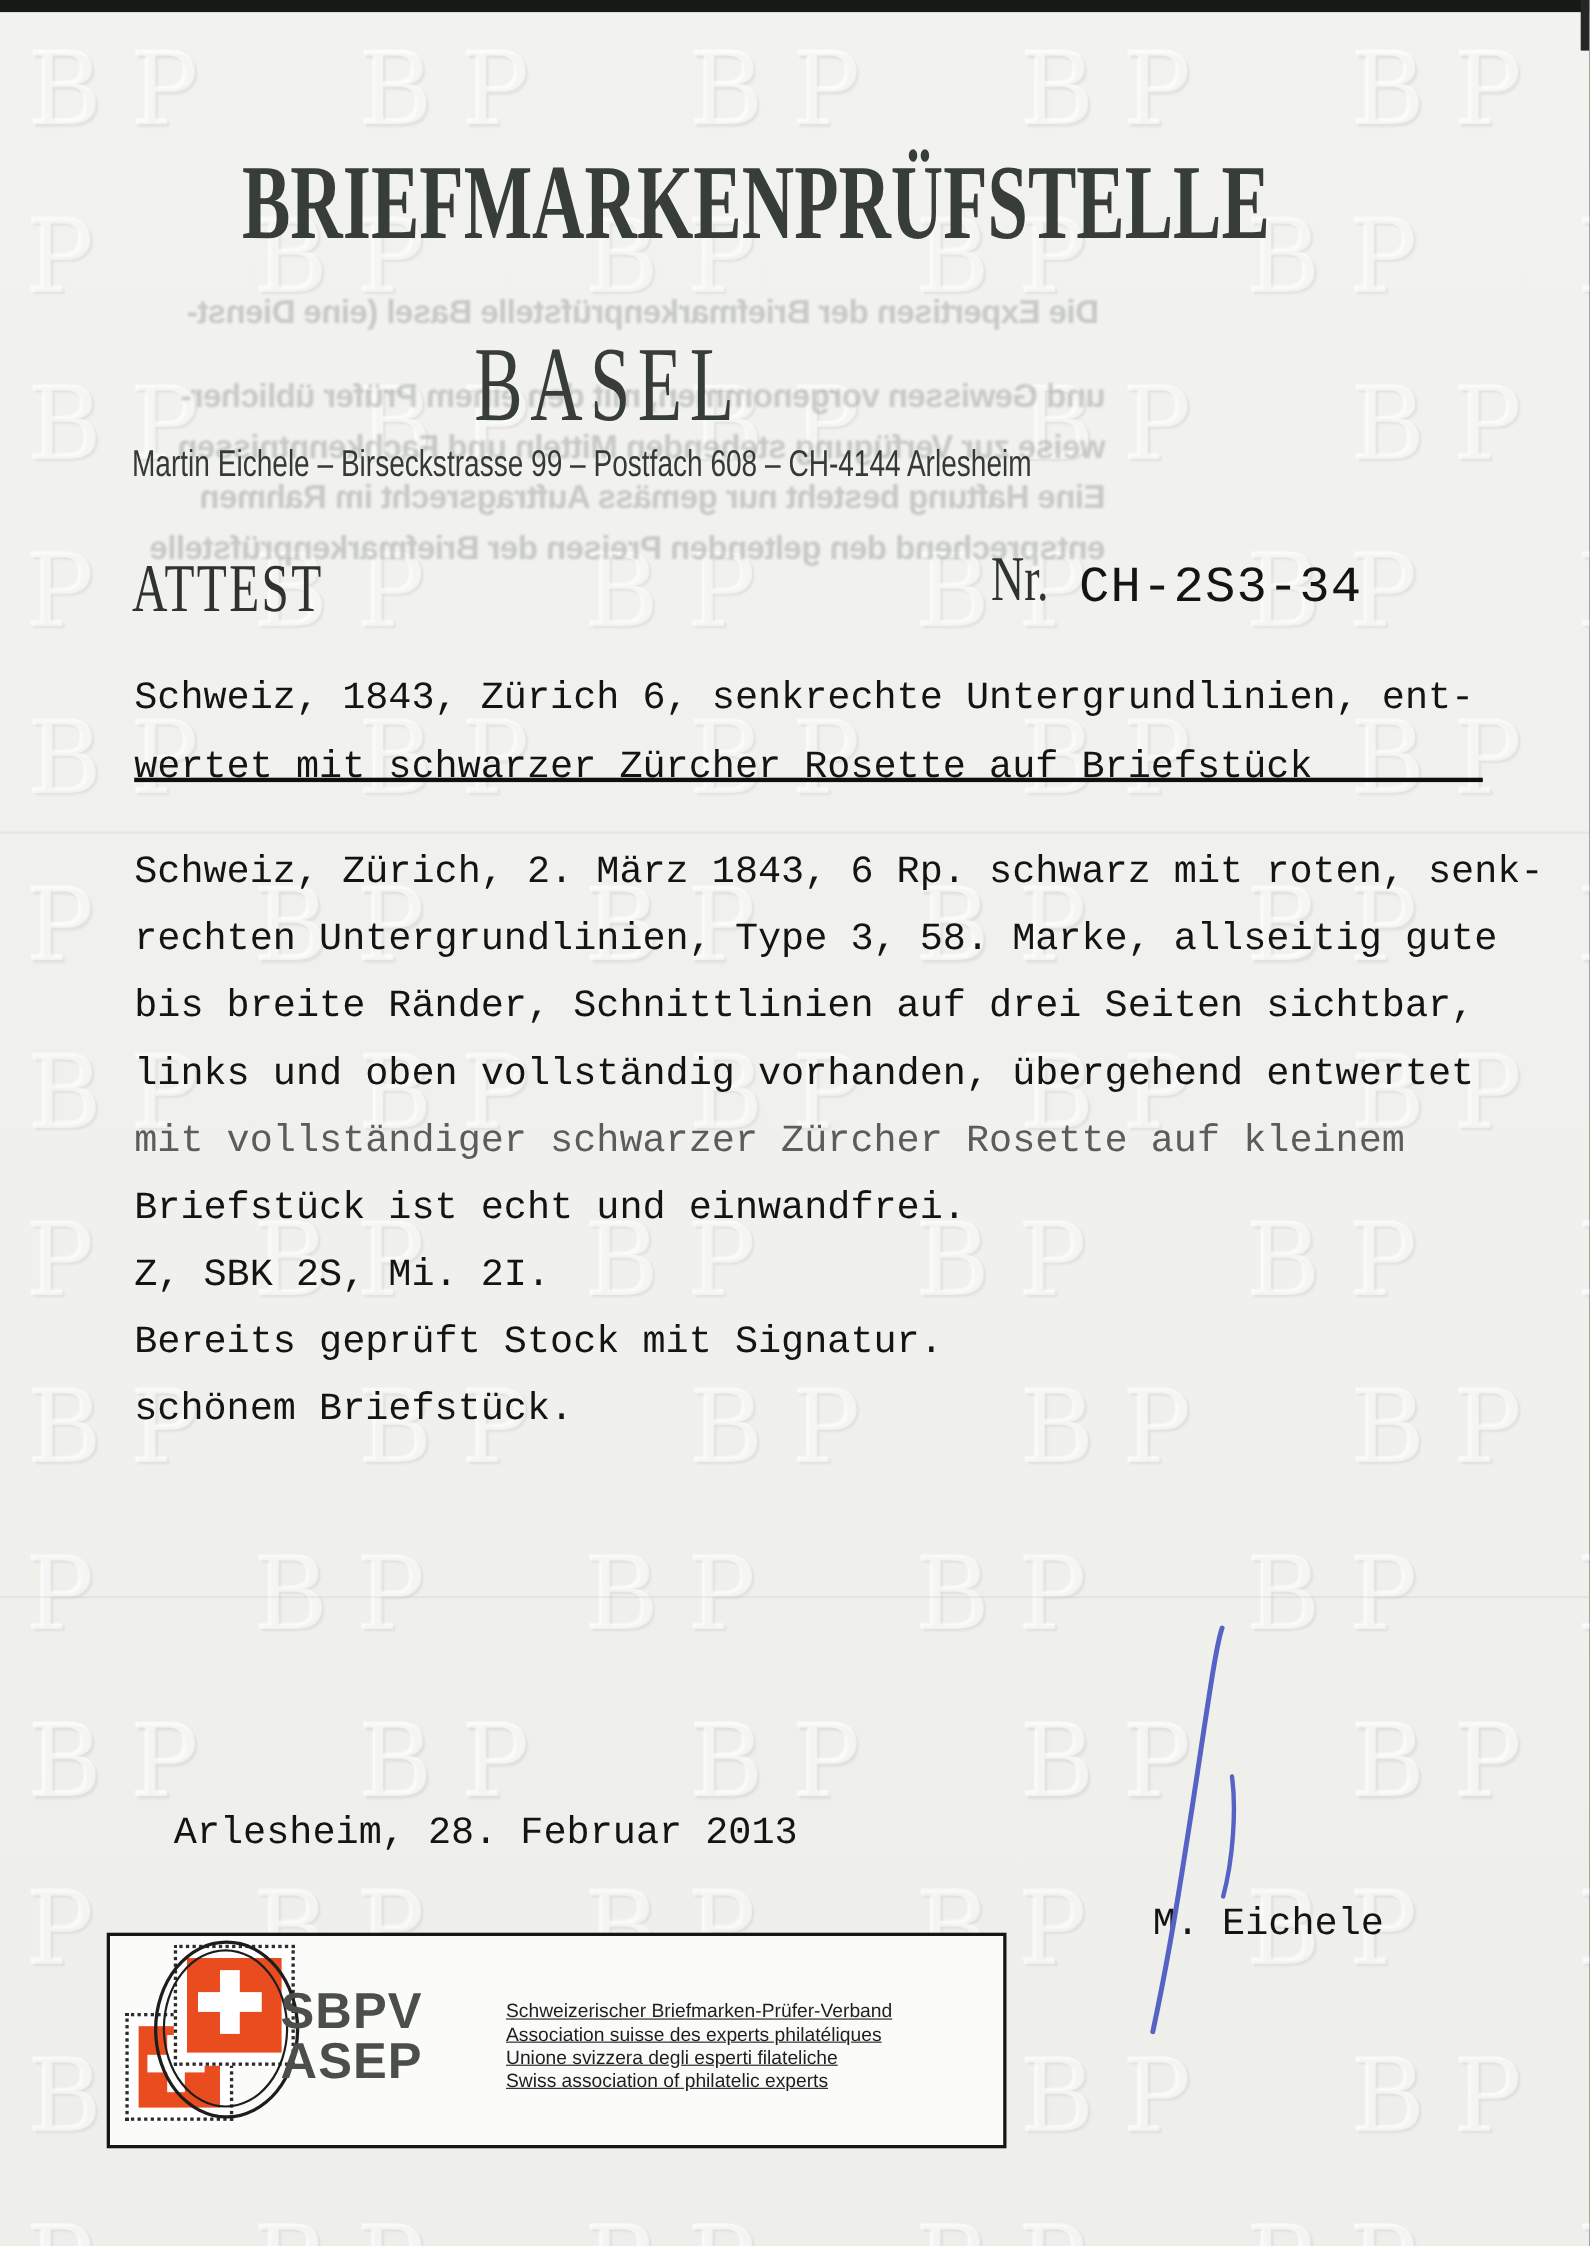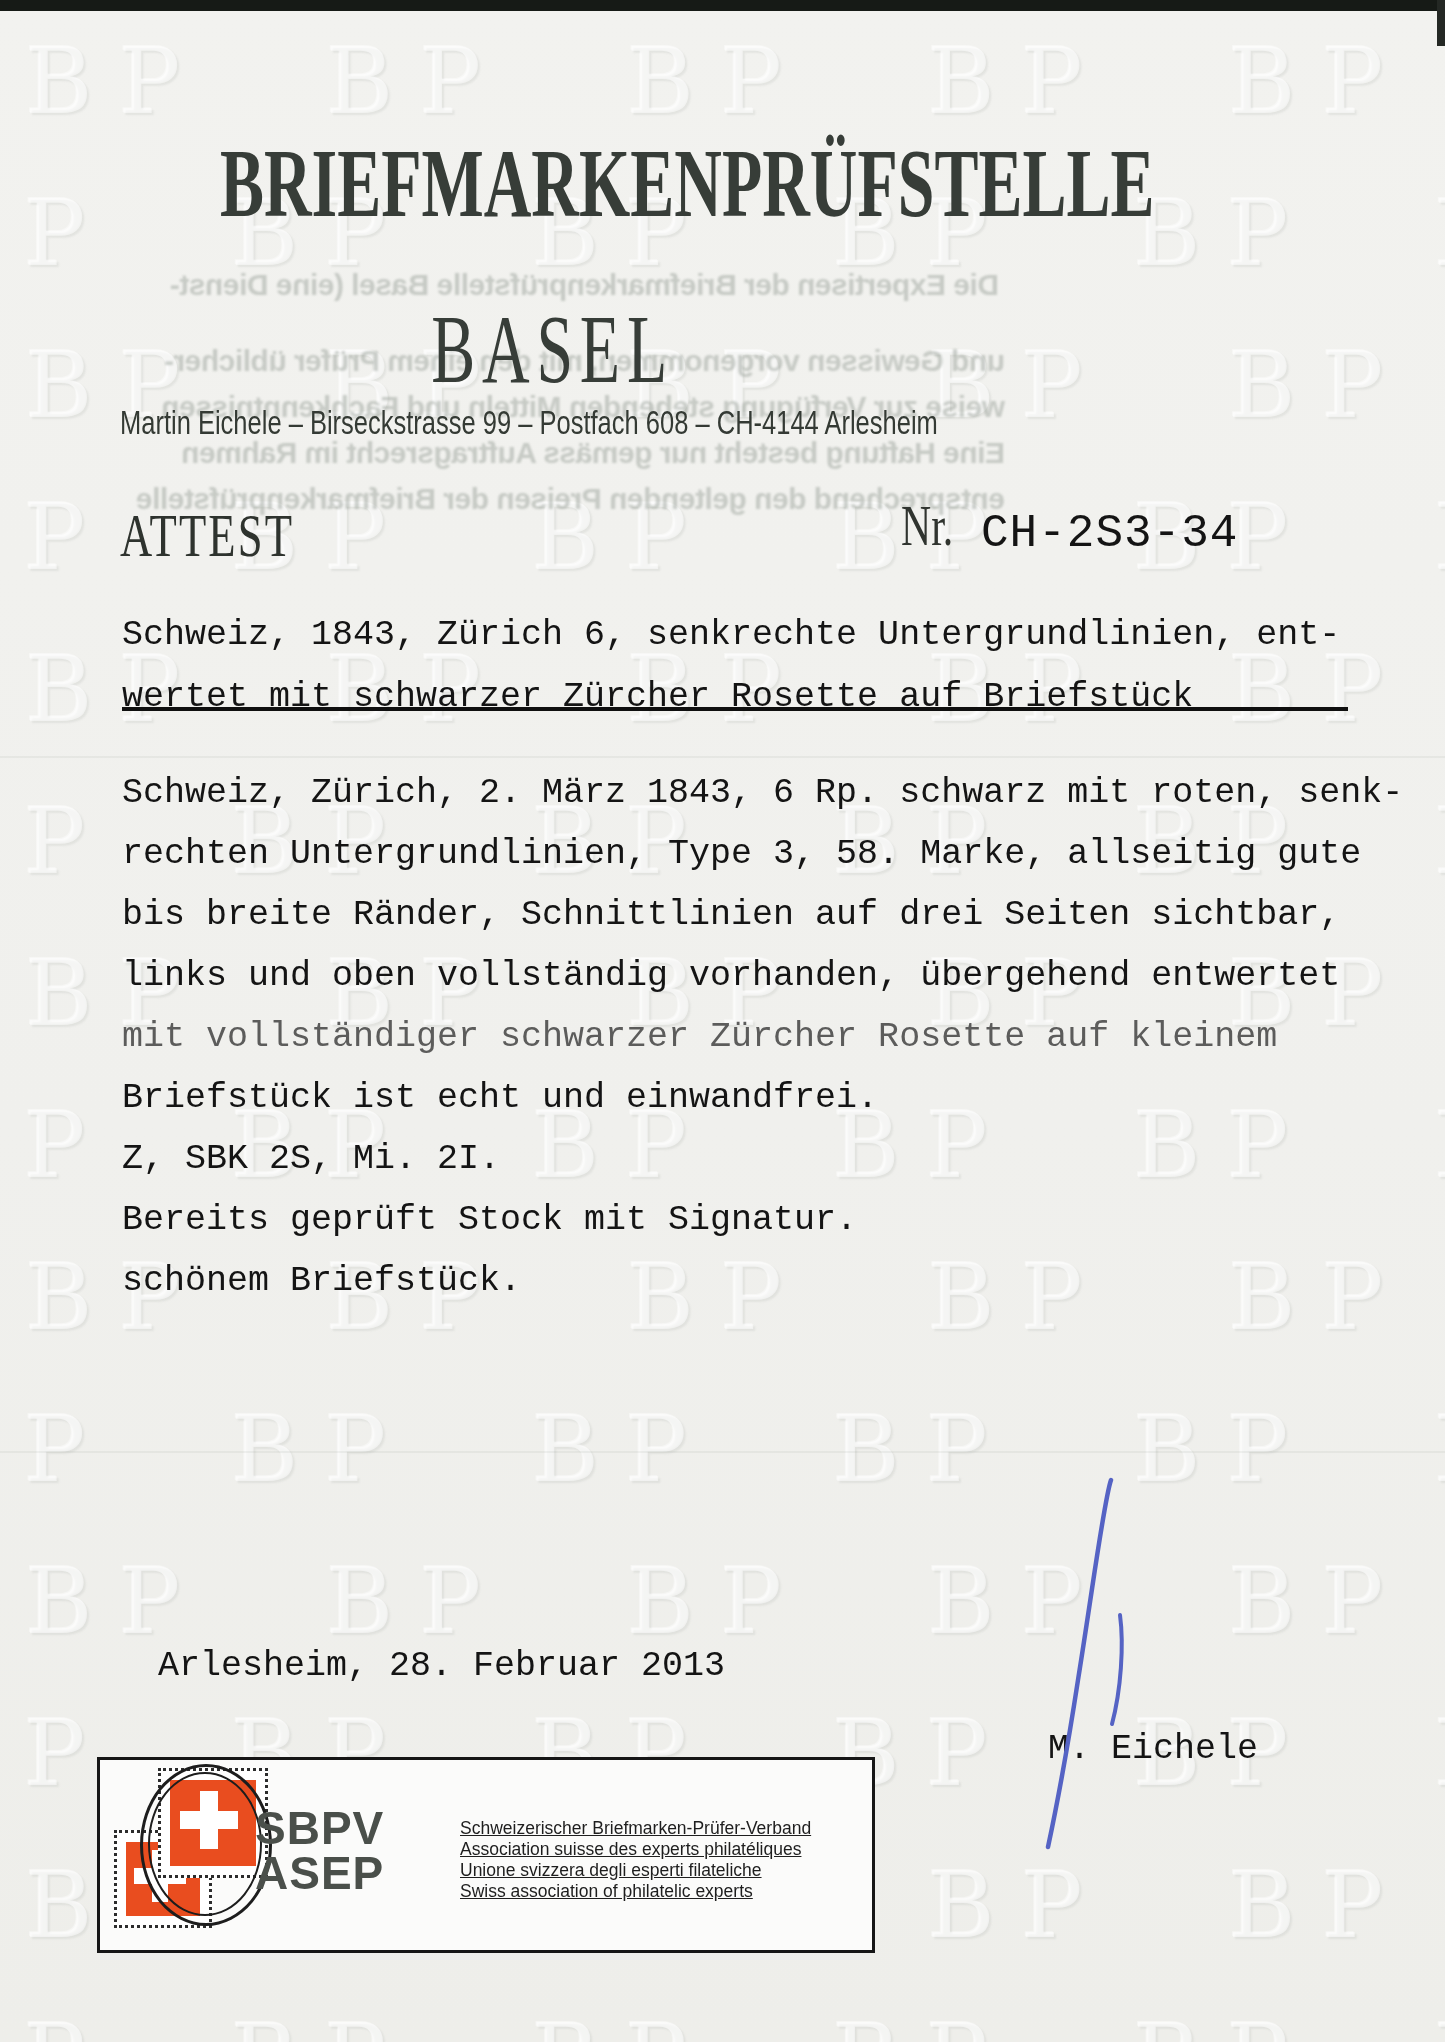--- a/index.html
+++ b/index.html
@@ -42,21 +42,21 @@
   .subject{position:absolute;left:122px;top:604px;z-index:2;font-size:35px;line-height:62px;}
   .subject-rule{position:absolute;left:122px;top:707px;width:1226px;height:4px;background:#0f0f0f;z-index:2;}
   .bodypar{position:absolute;left:122px;top:763px;z-index:2;font-size:35px;line-height:61px;}
   .bodypar .typewriter-line{white-space:nowrap;font-family:"Liberation Mono","DejaVu Sans Mono",monospace;color:#141414;}
   .bodypar .typewriter-line:nth-child(5){color:#3c3c3c;opacity:.82;}
   .dateline{position:absolute;left:158px;top:1646px;z-index:2;font-size:35px;}
   .signame{position:absolute;left:1048px;top:1729px;z-index:2;font-size:35px;}
   .sig-svg{position:absolute;left:990px;top:1430px;z-index:3;}
   
   .abox{position:absolute;left:97px;top:1757px;width:772px;height:190px;z-index:2;
-        border:3px solid #161616;background:#fbfbfa;}
+        border:3px solid #161616;background:#fbfbfa;padding-left:40px;}
   .logo{position:absolute;left:14px;top:6px;width:230px;height:176px;}
   .stamp{position:absolute;background:#fff;border:3px dotted #2c2c2c;}
   .stamp-back{left:0;top:64px;width:92px;height:92px;}
   .stamp-front{left:44px;top:2px;width:104px;height:104px;}
   .stamp-inner{position:absolute;inset:9px;background:#e94d1f;}
   .cross-v{position:absolute;background:#fff;}
   .cross-h{position:absolute;background:#fff;}
   .oval{position:absolute;border-radius:50%;background:transparent;pointer-events:none;}
   .oval-outer{left:26px;top:-2px;width:126px;height:156px;border:3px solid #1d1d1d;}
   .oval-inner{left:34px;top:6px;width:110px;height:140px;border:2px solid #1d1d1d;}

